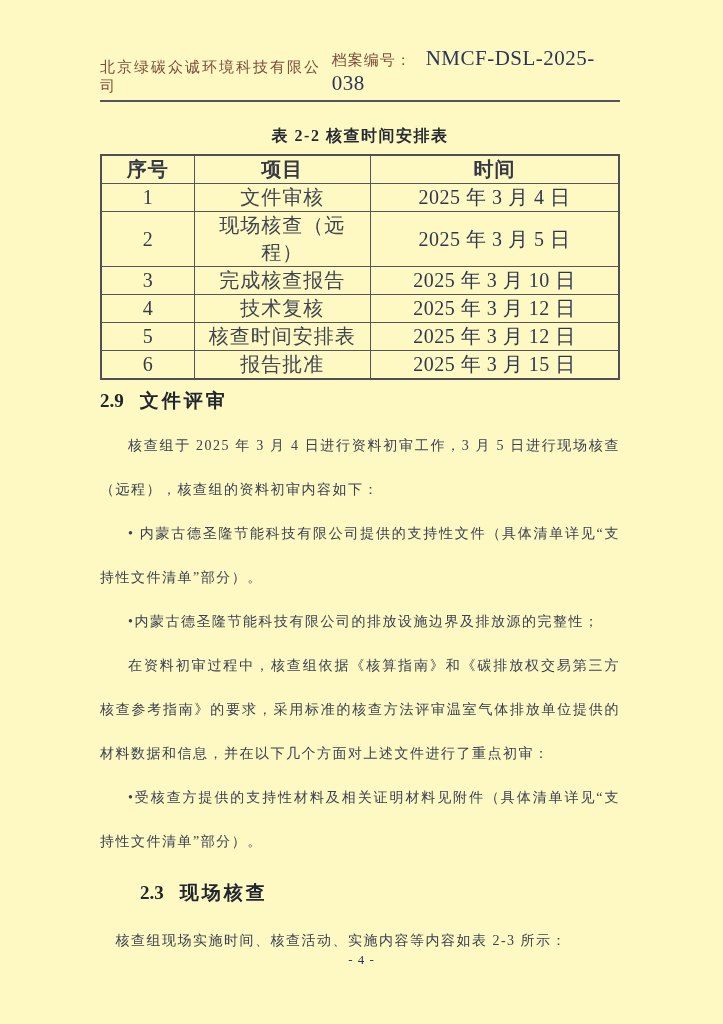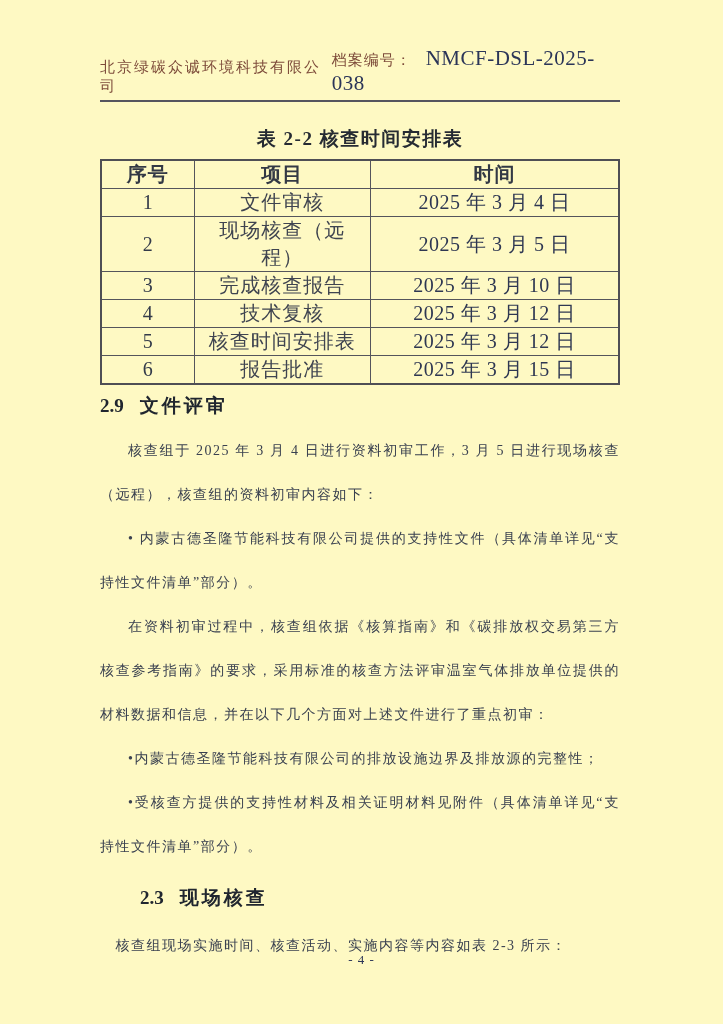--- a/index.html
+++ b/index.html
@@ -41,21 +41,21 @@
     color: #2b3558;
     margin-left: 10px;
     letter-spacing: 0.5px;
   }
   
   .table-title {
     margin-top: 24px;
     margin-bottom: 7px;
     text-align: center;
     font-weight: bold;
-    font-size: 19px;
+    font-size: 16px;
     letter-spacing: 1.5px;
     color: #262b33;
   }
   table.schedule {
     width: 100%;
     border-collapse: collapse;
     border: 2px solid #4f4f55;
   }
   table.schedule col.c1 { width: 18%; }
   table.schedule col.c2 { width: 34%; }
@@ -173,22 +173,22 @@
           <td class="item">报告批准</td>
           <td class="date">2025 年 3 月 15 日</td>
         </tr>
       </tbody>
   </table>
 
   <div class="doc-body" id="doc-body">
       <p class="heading h-first"><span class="hnum">2.9</span><span class="htxt">文件评审</span></p>
       <p class="">核查组于 2025 年 3 月 4 日进行资料初审工作，3 月 5 日进行现场核查（远程），核查组的资料初审内容如下：</p>
       <p class="">• 内蒙古德圣隆节能科技有限公司提供的支持性文件（具体清单详见“支持性文件清单”部分）。</p>
+      <p class="">•内蒙古德圣隆节能科技有限公司的排放设施边界及排放源的完整性；</p>
       <p class="">在资料初审过程中，核查组依据《核算指南》和《碳排放权交易第三方核查参考指南》的要求，采用标准的核查方法评审温室气体排放单位提供的材料数据和信息，并在以下几个方面对上述文件进行了重点初审：</p>
-      <p class="">•内蒙古德圣隆节能科技有限公司的排放设施边界及排放源的完整性；</p>
       <p class="">•受核查方提供的支持性材料及相关证明材料见附件（具体清单详见“支持性文件清单”部分）。</p>
       <p class="heading h-second"><span class="hnum">2.3</span><span class="htxt">现场核查</span></p>
       <p class="small-indent">核查组现场实施时间、核查活动、实施内容等内容如表 2-3 所示：</p>
     </div>
 
   <div class="footer">
     <span>- 4 -</span>
   </div>
 
 </div>

